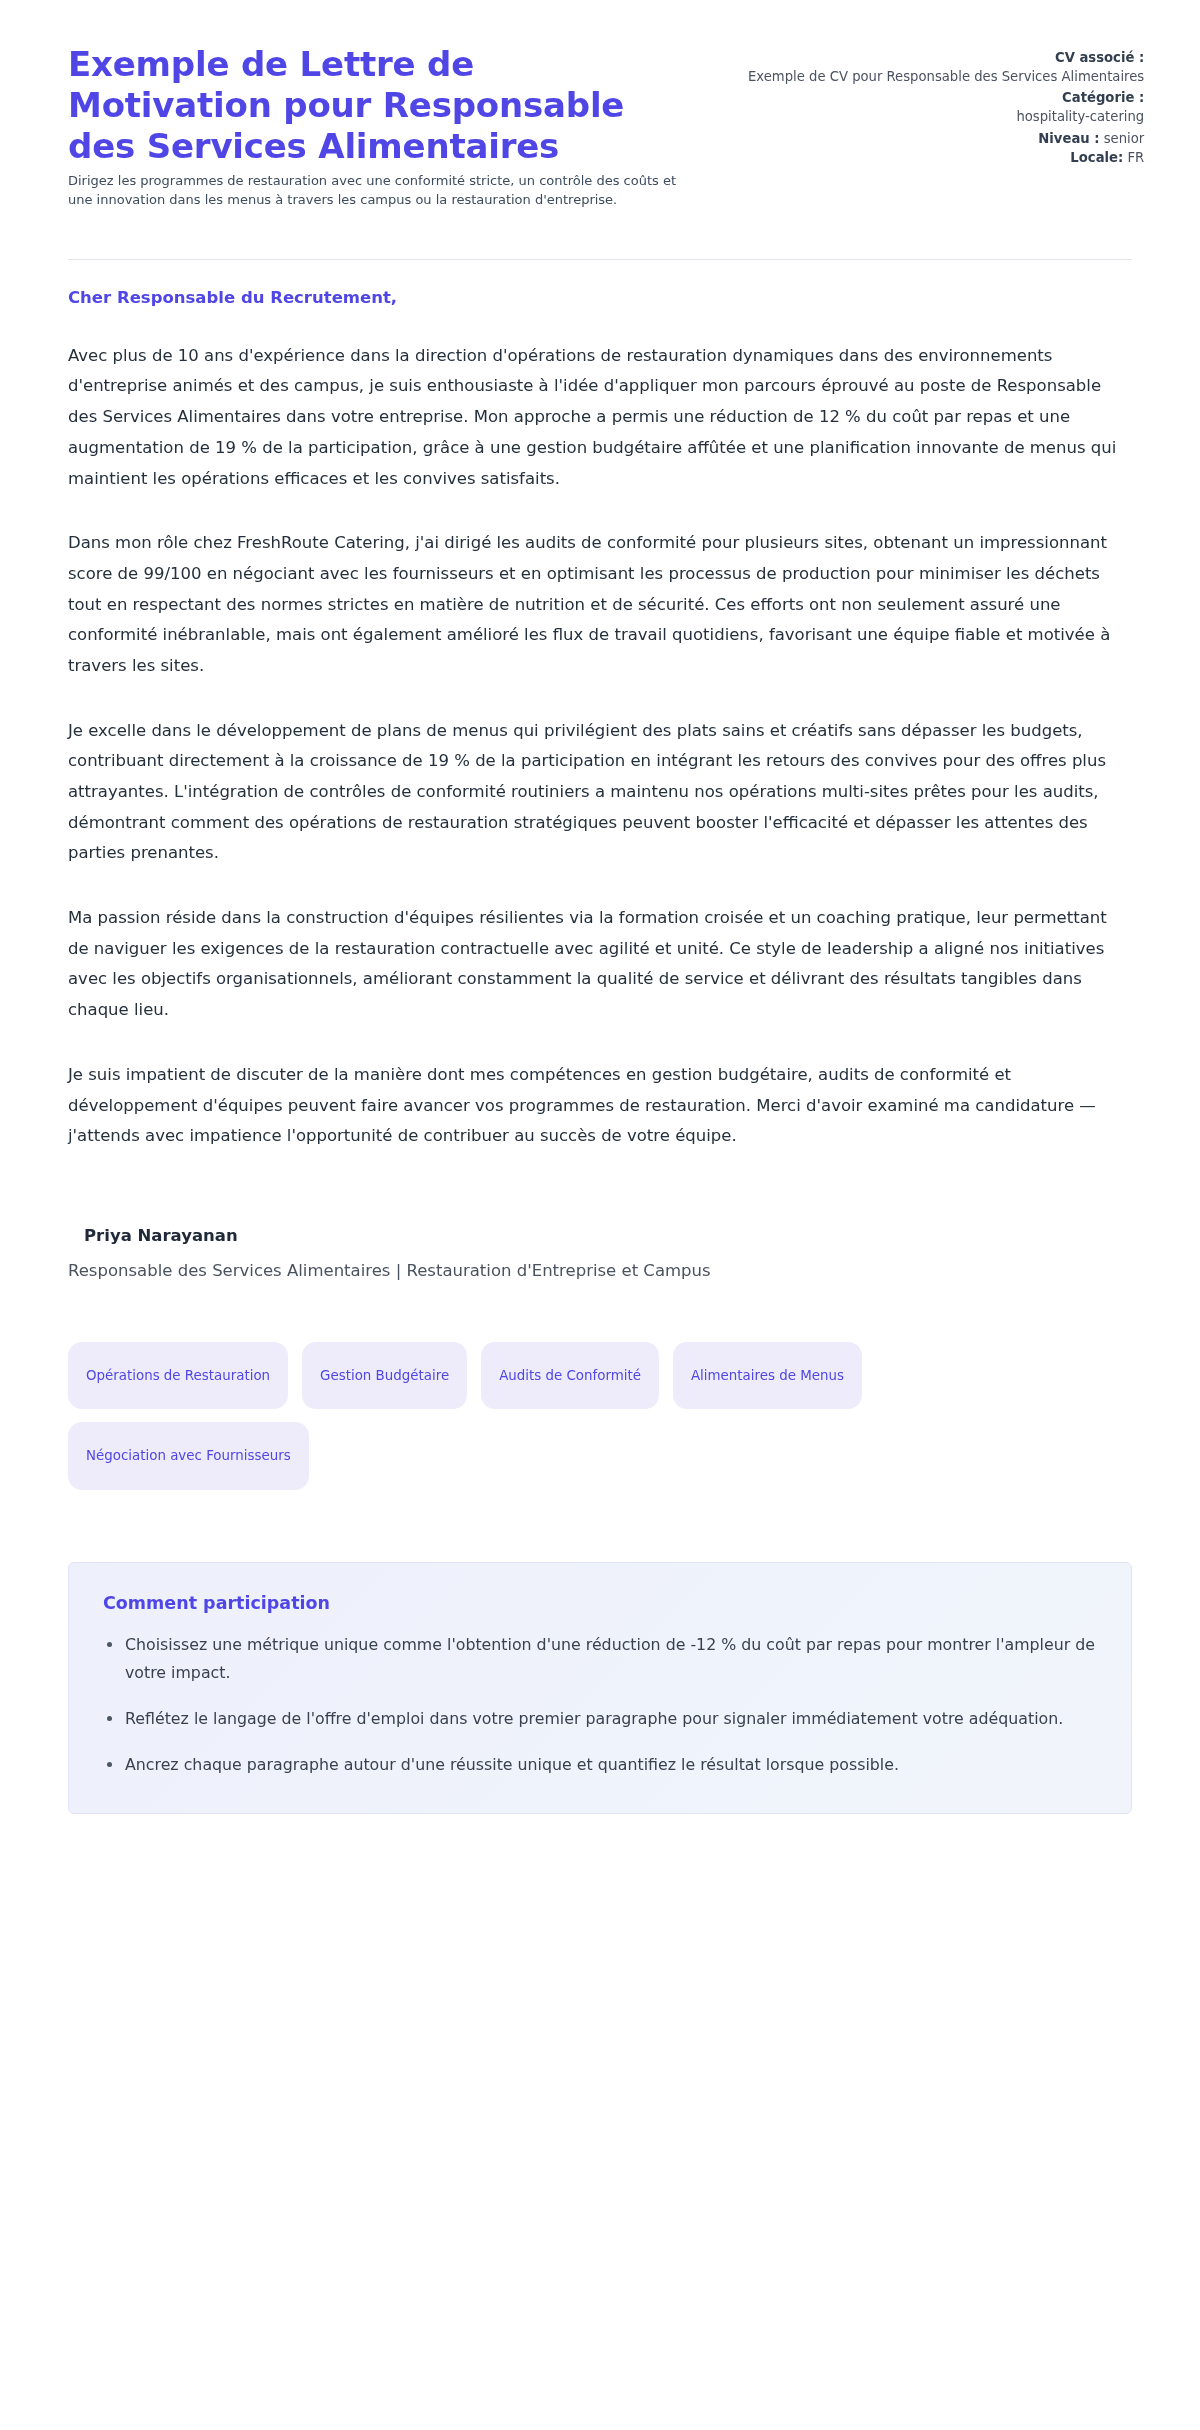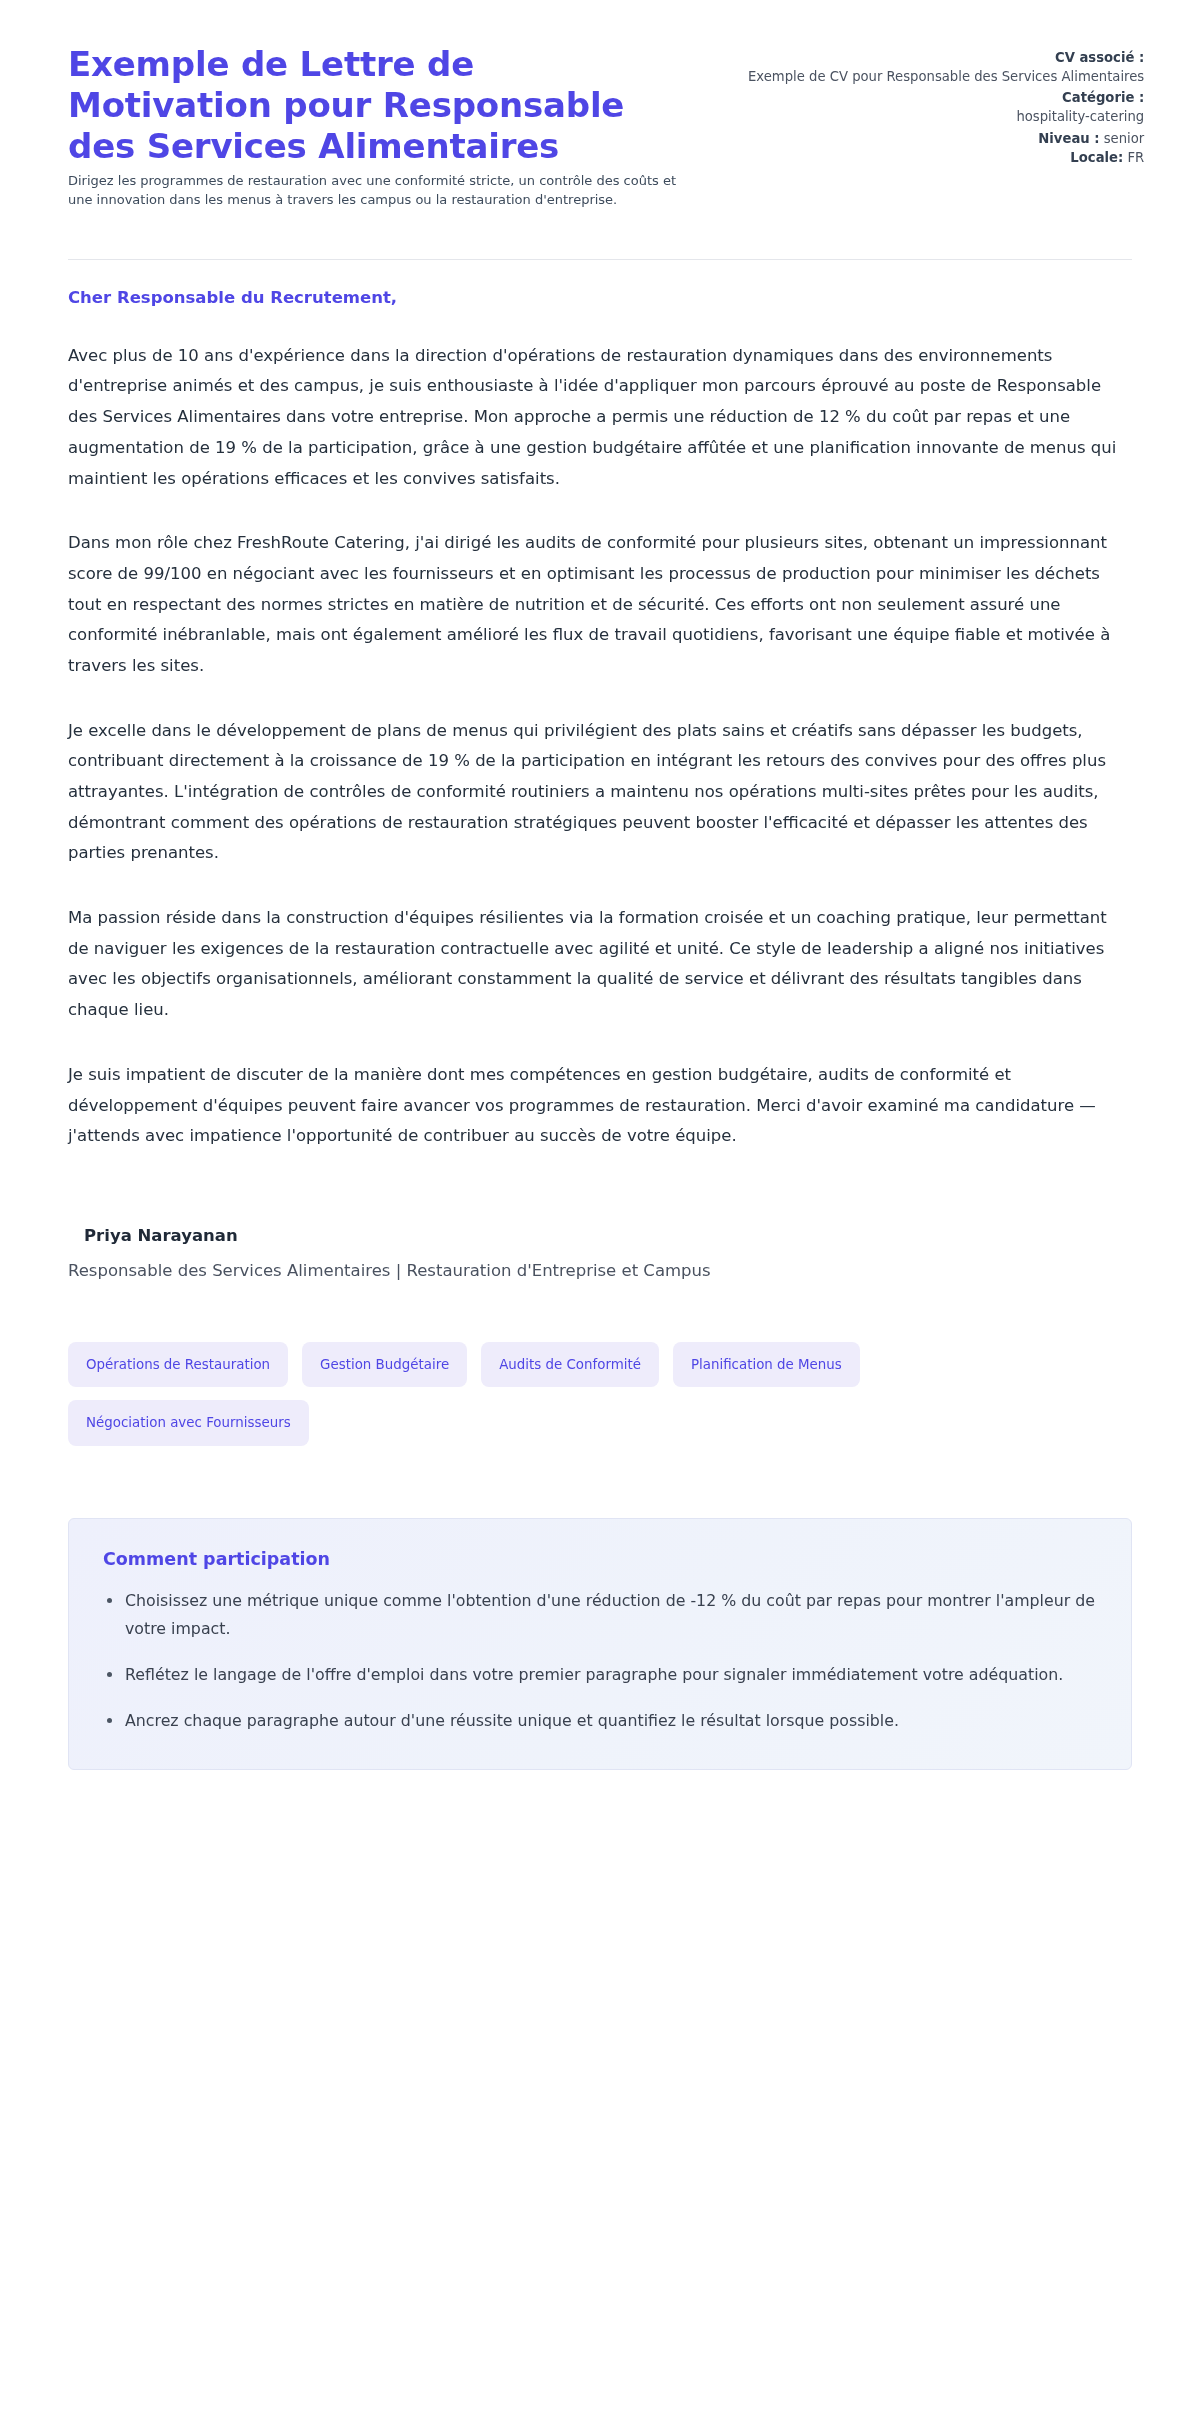--- a/index.html
+++ b/index.html
@@ -107,22 +107,22 @@
     display: flex;
     flex-wrap: wrap;
     gap: 13px 14px;
     max-width: 1000px;
   }
   .tag {
     background: #eeecfb;
     color: #4f46e5;
     font-size: 13.4px;
     line-height: 1;
-    padding: 16px 18px;
-    border-radius: 8px;
+    padding: 27px 18px;
+    border-radius: 14px;
     white-space: nowrap;
   }
 
   
   .callout {
     margin-top: 72px;
     margin-bottom: 60px;
     background: linear-gradient(135deg, #eef0fc 0%, #eff3fb 55%, #f1f5fb 100%);
     border: 1px solid #e0e4f4;
     border-radius: 6px;
@@ -208,21 +208,21 @@
     <div class="signature">
       <p class="sig-name">Priya Narayanan</p>
       <p class="sig-role">Responsable des Services Alimentaires | Restauration d'Entreprise et Campus</p>
     </div>
   </div>
 
   <div class="tags">
     <span class="tag">Opérations de Restauration</span>
     <span class="tag">Gestion Budgétaire</span>
     <span class="tag">Audits de Conformité</span>
-    <span class="tag">Planification de Menus</span>
+    <span class="tag">Alimentaires de Menus</span>
     <span class="tag">Négociation avec Fournisseurs</span>
   </div>
 
   <div class="callout">
     <p class="callout-title">Comment participation</p>
     <ul class="callout-list">
       <li>Choisissez une métrique unique comme l'obtention d'une réduction de -12 % du coût par repas pour montrer l'ampleur de votre impact.</li>
       <li>Reflétez le langage de l'offre d'emploi dans votre premier paragraphe pour signaler immédiatement votre adéquation.</li>
       <li>Ancrez chaque paragraphe autour d'une réussite unique et quantifiez le résultat lorsque possible.</li>
     </ul>

